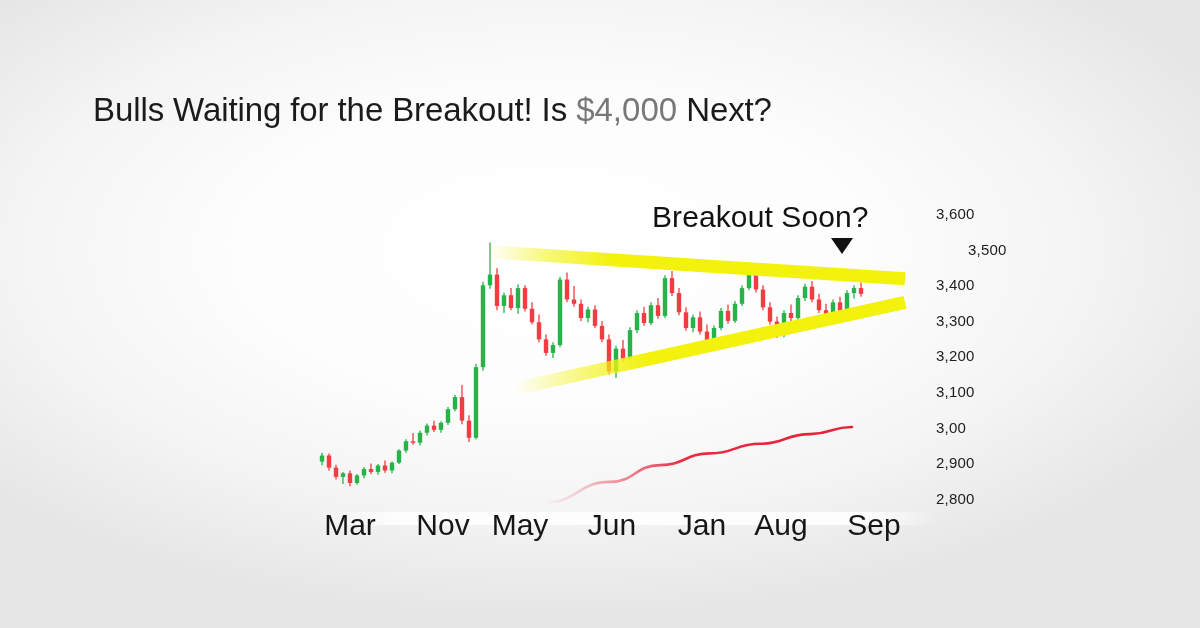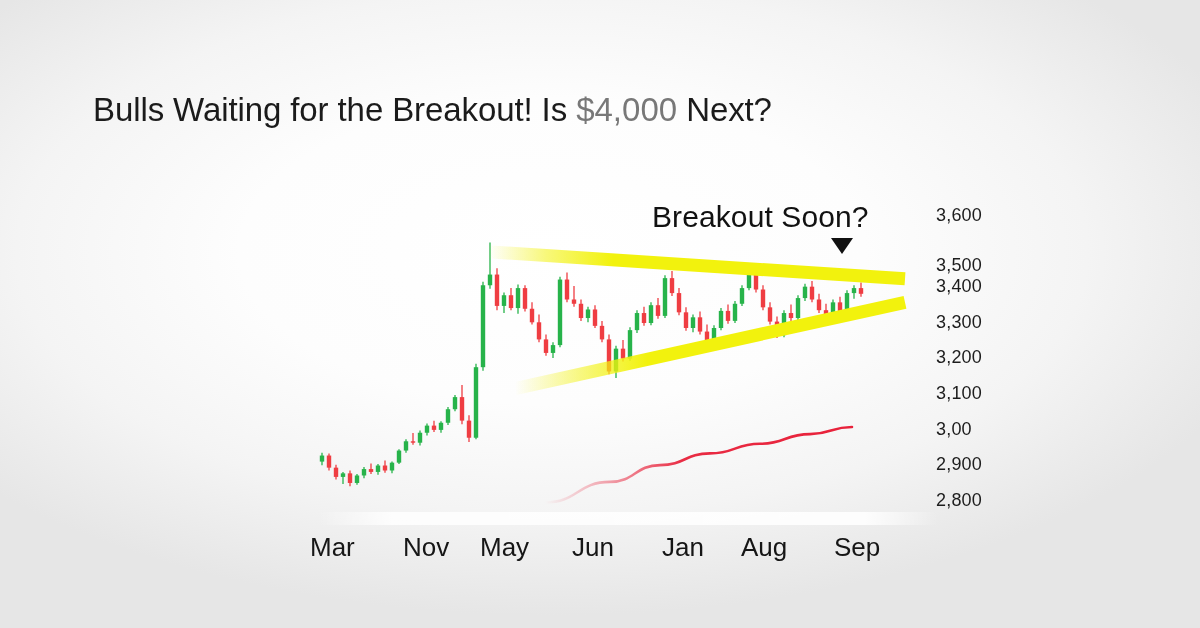--- a/index.html
+++ b/index.html
@@ -79,32 +79,32 @@
     height: 0;
     border-left: 11px solid transparent;
     border-right: 11px solid transparent;
     border-top: 16px solid #111111;
   }
 
   
   .y-label {
     position: absolute;
     left: 936px;
-    font-size: 18px;
+    font-size: 15px;
     color: #1d1d1d;
     letter-spacing: 0.2px;
     white-space: nowrap;
   }
   .x-label {
     position: absolute;
-    top: 532px;
-    font-size: 26px;
+    top: 508px;
+    font-size: 30px;
     color: #161616;
     white-space: nowrap;
-    text-align: left;
+    text-align: center;
   }
   #x-axis-band {
     position: absolute;
     left: 318px;
     top: 512px;
     width: 620px;
     height: 13px;
     background: linear-gradient(90deg, rgba(255,255,255,0) 0%, rgba(255,255,255,0.85) 12%, rgba(255,255,255,0.9) 88%, rgba(255,255,255,0) 100%);
     pointer-events: none;
   }
@@ -308,21 +308,21 @@
   </div>
 
   <div id="annotation">
     <span class="ann-text">Breakout Soon?</span>
   </div>
   <div id="arrow-marker"></div>
 
   <div id="x-axis-band"></div>
   <div id="y-axis">
       <div class="y-label" style="top: 205px;">3,600</div>
-      <div class="y-label" style="top: 255px;">3,500</div>
+      <div class="y-label" style="top: 241px; margin-left: 32px;">3,500</div>
       <div class="y-label" style="top: 276px;">3,400</div>
       <div class="y-label" style="top: 312px;">3,300</div>
       <div class="y-label" style="top: 347px;">3,200</div>
       <div class="y-label" style="top: 383px;">3,100</div>
       <div class="y-label" style="top: 419px;">3,00</div>
       <div class="y-label" style="top: 454px;">2,900</div>
       <div class="y-label" style="top: 490px;">2,800</div>
     </div>
   <div id="x-axis">
       <div class="x-label" style="left: 310px; width: 80px;">Mar</div>

